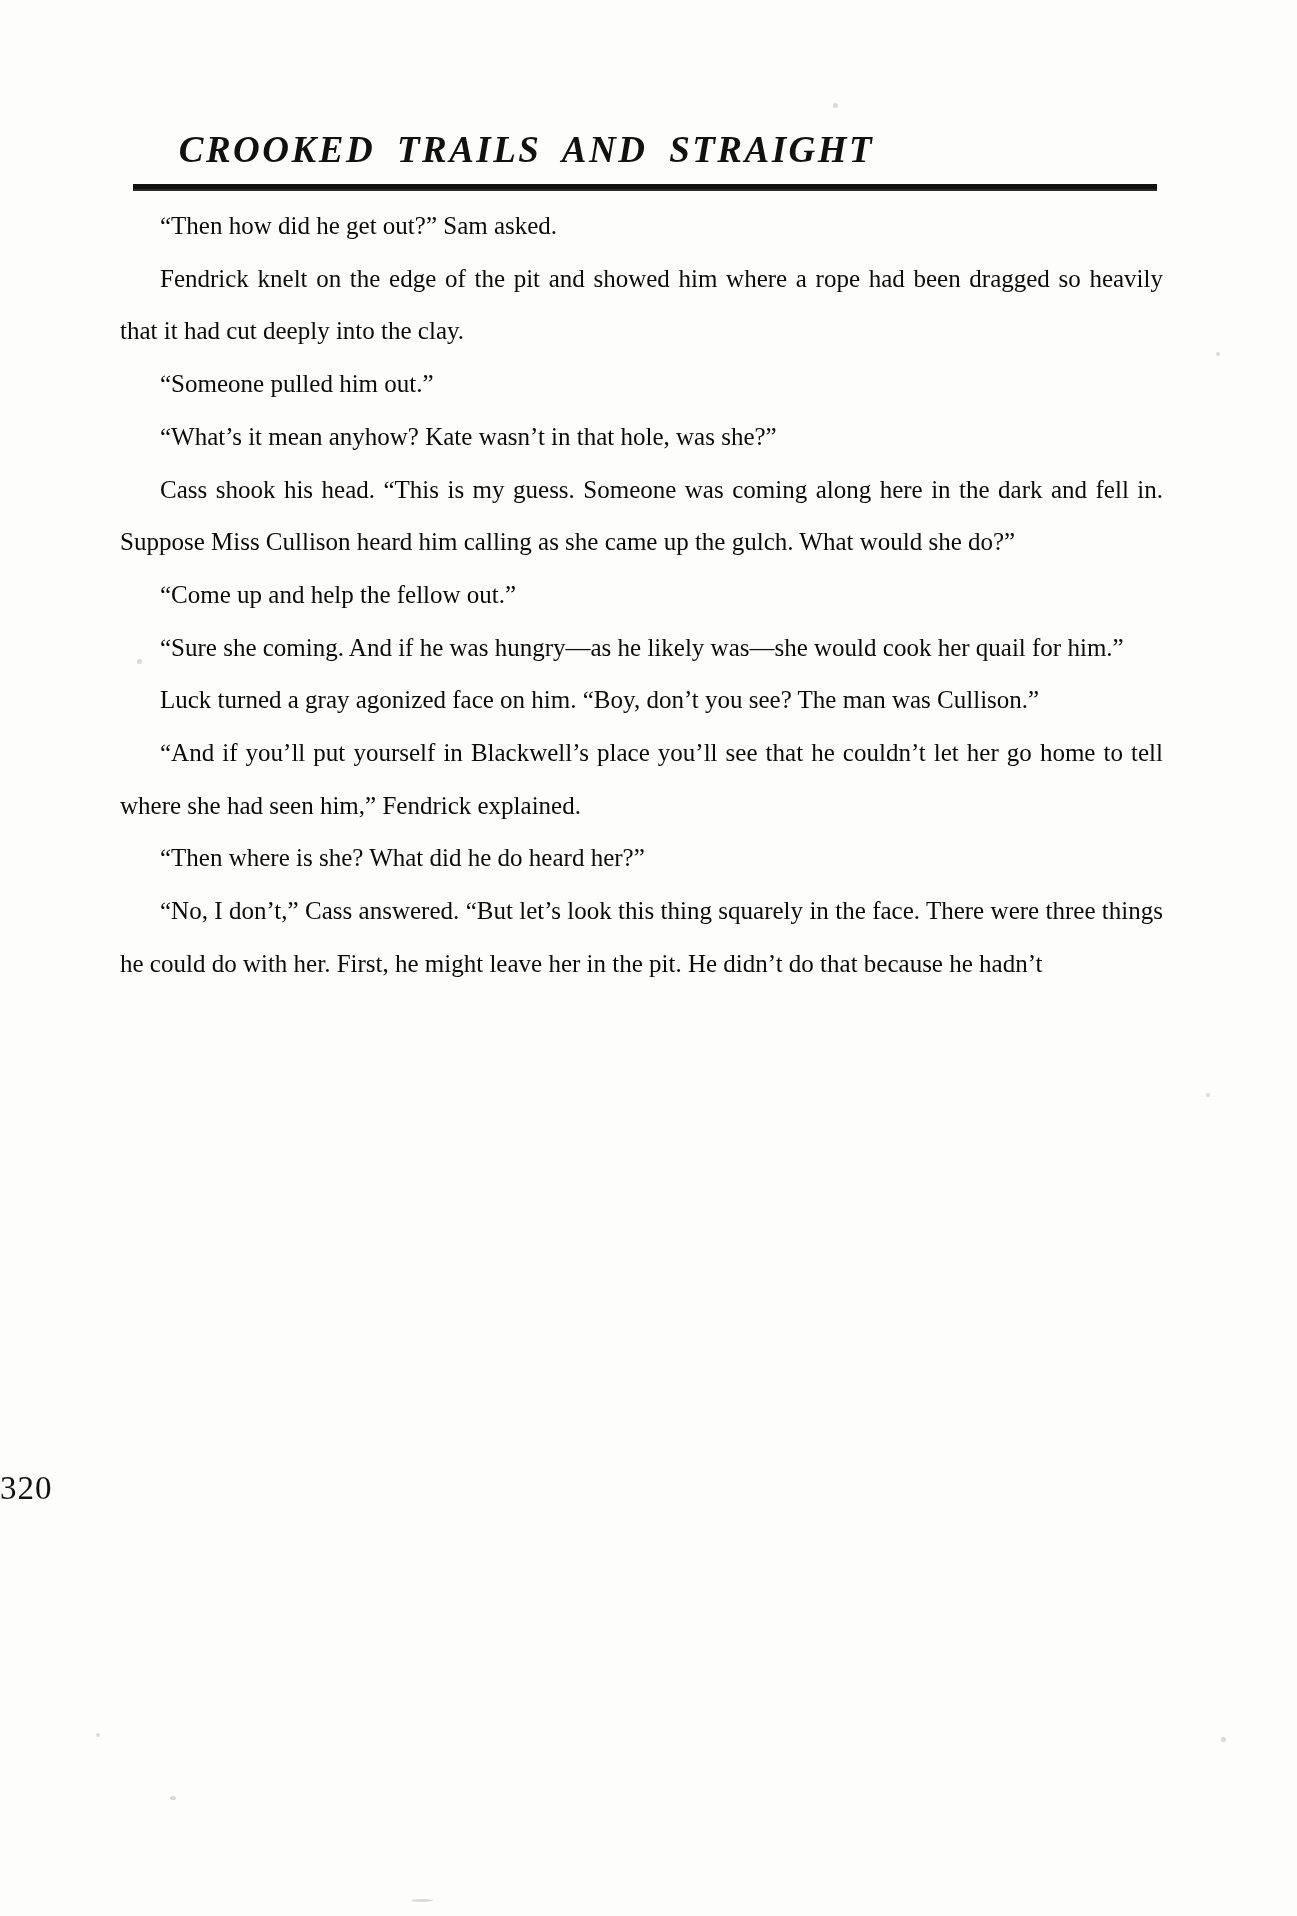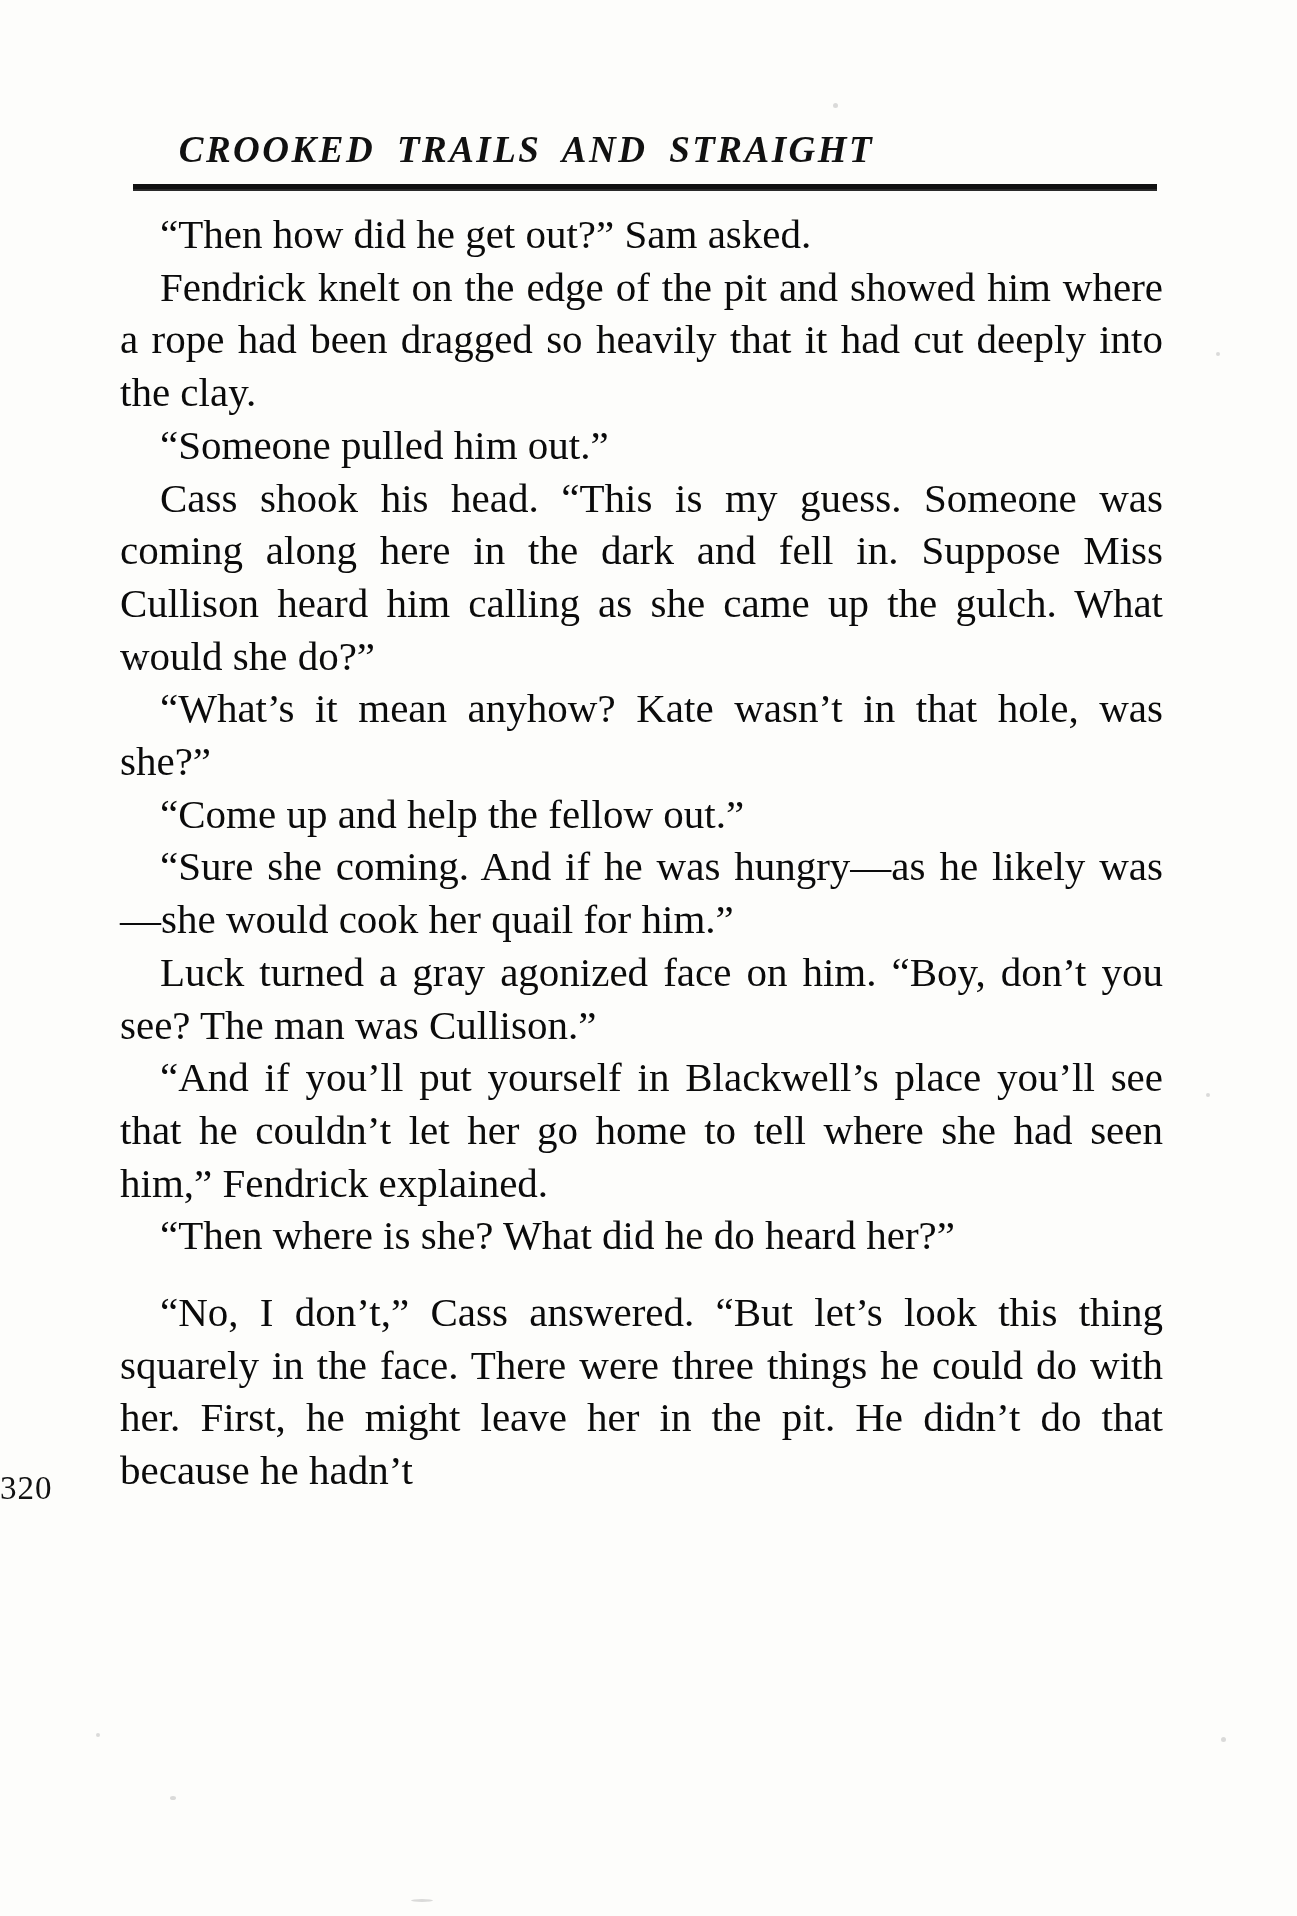--- a/index.html
+++ b/index.html
@@ -50,35 +50,34 @@
     position: absolute;
     left: 0;
     top: 5px;
     width: 1024px;
     height: 2px;
     background: #2a2a2a;
   }
   .body-text {
     position: absolute;
     left: 120px;
-    top: 208px;
+    top: 200px;
     width: 1043px;
-    font-size: 41px;
+    font-size: 25px;
     line-height: 52.7px;
     text-align: justify;
     text-justify: inter-word;
     color: #0b0b0b;
   }
   .body-text p {
     margin: 0;
     text-indent: 40px;
   }
   .body-text p.last {
     text-align: justify;
-    margin-top: 24px;
   }
   .folio {
     position: absolute;
     left: 0;
     top: 1470px;
     width: 1297px;
     text-align: left;
     font-size: 33px;
     letter-spacing: 1px;
     color: #111;
@@ -97,22 +96,22 @@
 <div class="page">
 
   <div class="running-head">CROOKED TRAILS AND STRAIGHT</div>
 
   <div class="head-rule"></div>
 
   <div class="body-text">
     <p>“Then how did he get out?” Sam asked.</p>
     <p>Fendrick knelt on the edge of the pit and showed him where a rope had been dragged so heavily that it had cut deeply into the clay.</p>
     <p>“Someone pulled him out.”</p>
+    <p>“What’s it mean anyhow?  Kate wasn’t in that hole, was she?”</p>
     <p>Cass shook his head.  “This is my guess.  Someone was coming along here in the dark and fell in. Suppose Miss Cullison heard him calling as she came up the gulch.  What would she do?”</p>
-    <p>“What’s it mean anyhow?  Kate wasn’t in that hole, was she?”</p>
     <p>“Come up and help the fellow out.”</p>
     <p>“Sure she coming.  And if he was hungry—as he likely was—she would cook her quail for him.”</p>
     <p>Luck turned a gray agonized face on him.  “Boy, don’t you see?  The man was Cullison.”</p>
     <p>“And if you’ll put yourself in Blackwell’s place you’ll see that he couldn’t let her go home to tell where she had seen him,” Fendrick explained.</p>
     <p>“Then where is she?  What did he do heard her?”</p>
     <p class="last">“No, I don’t,” Cass answered.  “But let’s look this thing squarely in the face.  There were three things he could do with her.  First, he might leave her in the pit.  He didn’t do that because he hadn’t</p>
   </div>
 
   <div class="folio">320</div>
 

